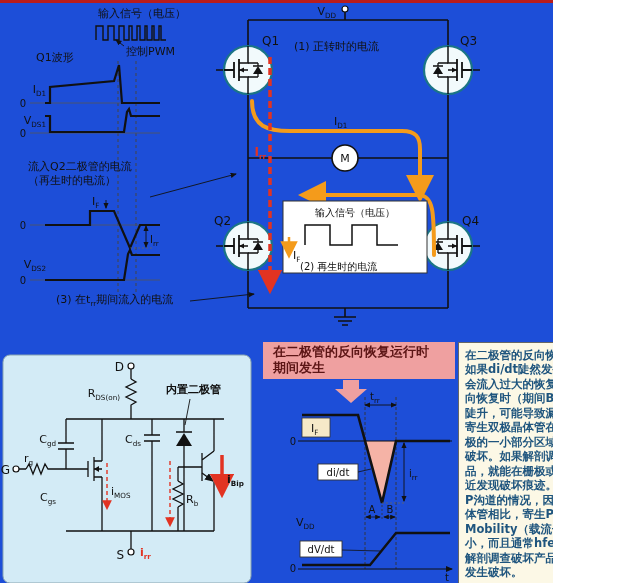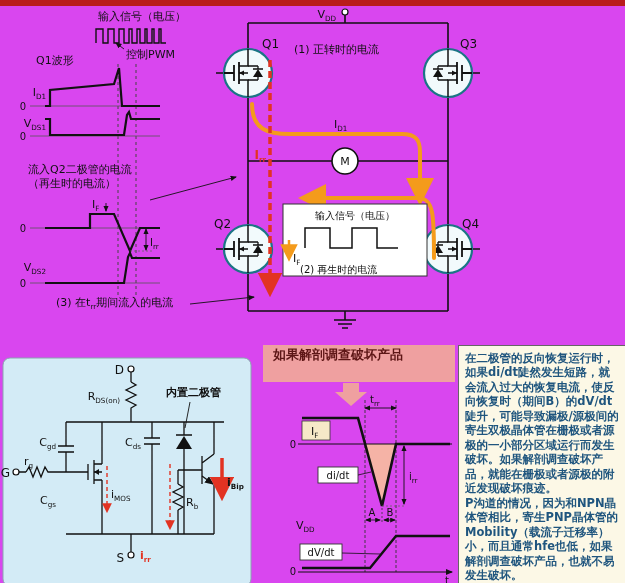--- a/index.html
+++ b/index.html
@@ -1,17 +1,17 @@
 <!DOCTYPE html>
 <html><head>
 <meta charset="utf-8">
 <style>
   * { margin:0; padding:0; box-sizing:border-box; }
   html,body { background:#ffffff; font-family:"DejaVu Sans",sans-serif; }
-  .canvas { position:relative; width:625px; height:583px; background:#d946ef; overflow:hidden; border-top:6px solid #b91c1c; }
+  .canvas { position:relative; width:553px; height:583px; background:#1d4ed8; overflow:hidden; border-top:3px solid #b91c1c; }
   svg { position:absolute; left:0; top:0; }
   svg text { font-family:"DejaVu Sans",sans-serif; fill:#111; } .t10 { font-size:10px; } .t11 { font-size:11px; } .t12 { font-size:12px; }
   .sub { font-size:7.2px; }
   .bold { font-weight:bold; }
   .red { fill:#e23322; }
   .note-box { position:absolute; left:458px; top:339px; width:168px; height:243px;
               background:#fcf8e6; border:1px solid #666; padding:5px 6px;
               font-size:11.5px; line-height:1.26; color:#1f557e;font-weight:bold; }
   .note-box .para { margin:0; }
   .pink-box { position:absolute; left:263px; top:339px; width:192px; height:37px;
@@ -216,20 +216,21 @@
     <text class="t10" x="445" y="578">t</text>
     <polyline fill="none" stroke="#111" stroke-width="2.4" points="302,562 370,562 396,530 450,530"></polyline>
 
     <rect x="300" y="538" width="42" height="16" fill="#fff" stroke="#333" stroke-width="0.9"></rect>
     <text class="t10" x="321" y="550" text-anchor="middle">dV/dt</text>
     <line x1="342" y1="547" x2="380" y2="548" stroke="#111" stroke-width="0.8"></line>
   </g>
 </svg>
 
 <div class="pink-box">
-  <div>如果解剖调查破坏产品</div>
+  <div>在二极管的反向恢复运行时</div>
+  <div>期间发生</div>
 </div>
 
 <div class="note-box">
   <p class="para">在二极管的反向恢复运行时，如果di/dt陡然发生短路，就会流入过大的恢复电流，使反向恢复时（期间B）的dV/dt陡升，可能导致漏极/源极间的寄生双极晶体管在栅极或者源极的一小部分区域运行而发生破坏。如果解剖调查破坏产品，就能在栅极或者源极的附近发现破坏痕迹。</p>
   <p class="para">P沟道的情况，因为和NPN晶体管相比，寄生PNP晶体管的Mobility（载流子迁移率）小，而且通常hfe也低，如果解剖调查破坏产品，也就不易发生破坏。</p>
 </div>
 </div>
 
 </body></html>

